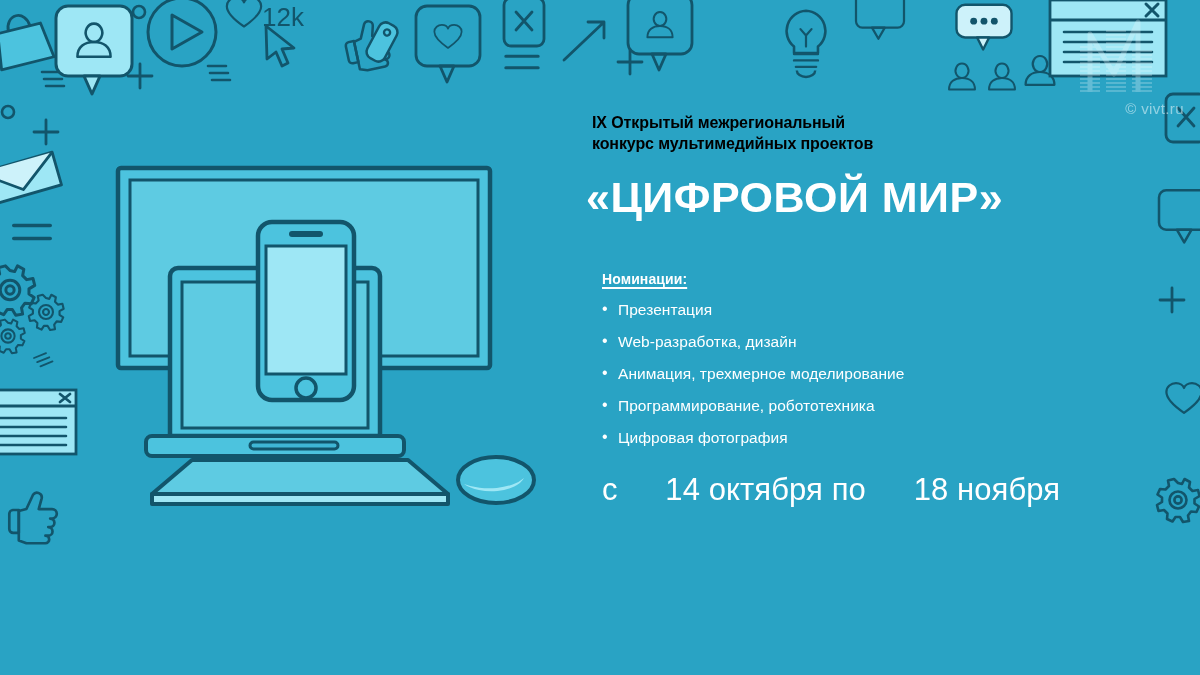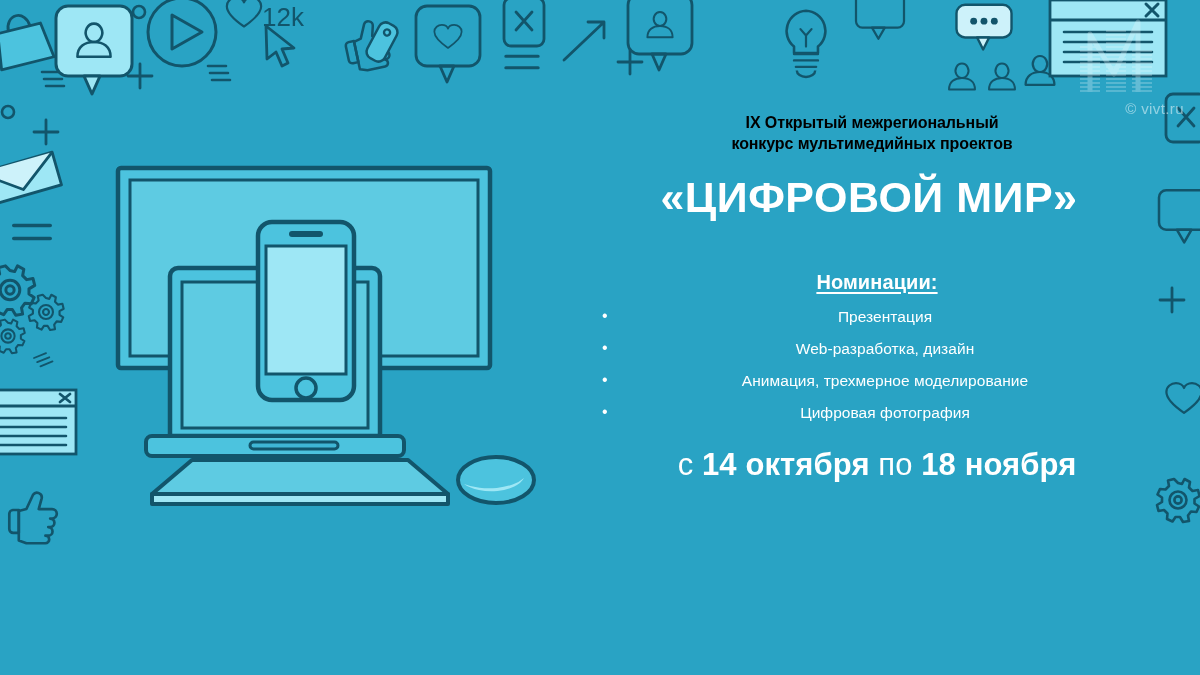--- a/index.html
+++ b/index.html
@@ -8,21 +8,20 @@
   body {
     font-family:"Liberation Sans","DejaVu Sans",sans-serif;
     background:#29a3c4;
     position:relative;
   }
   .poster {
     position:absolute; inset:0;
     width:1200px; height:570px;
     background:#29a3c4;
     overflow:hidden;
-    text-align:center;
   }
 
   
   .pattern { position:absolute; inset:0; pointer-events:none; }
   .pattern svg { position:absolute; display:block; }
 
   
   .illustration {
     position:absolute;
     left:108px; top:160px;
@@ -56,21 +55,21 @@
     margin-left:-6px;
     white-space:nowrap;
   }
 
   .noms {
     margin-top:52px;
     margin-left:10px;
   }
   .noms-head {
     color:#ffffff;
-    font-size:20px;
+    font-size:14px;
     font-weight:700;
     text-decoration:underline;
     text-underline-offset:3px;
     text-decoration-thickness:2px;
     letter-spacing:0.1px;
   }
   .noms-list { list-style:none; margin-top:15px; }
   .noms-list li {
     color:#ffffff;
     font-size:15.5px;
@@ -97,21 +96,21 @@
     line-height:1.14;
     letter-spacing:0.1px;
   }
   .dates-line2 {
     color:#ffffff;
     font-size:31px;
     line-height:1.14;
     letter-spacing:0.1px;
     font-weight:400;
   }
-  .dates-line2 b { font-weight:700; }
+  .dates-line2 b { font-weight:400;margin-left:39px; }
 
   
   .watermark {
     position:absolute;
     right:14px; top:14px;
     width:116px; height:92px;
     opacity:0.30;
     pointer-events:none;
   }
   .watermark svg { display:block; }
@@ -523,20 +522,21 @@
 конкурс мультимедийных проектов</div>
 
     <h1 class="title">«ЦИФРОВОЙ МИР»</h1>
 
     <div class="noms">
       <div class="noms-head">Номинации:</div>
       <ul class="noms-list">
         <li>Презентация</li>
         <li>Web-разработка, дизайн</li>
         <li>Анимация, трехмерное моделирование</li>
+        <li>Программирование, робототехника</li>
         <li>Цифровая фотография</li>
       </ul>
     </div>
 
     <div class="dates">
       <div class="dates-line2"><span>с </span><b>14 октября</b><span> по </span><b>18 ноября</b></div>
     </div>
 
   </div>
 

